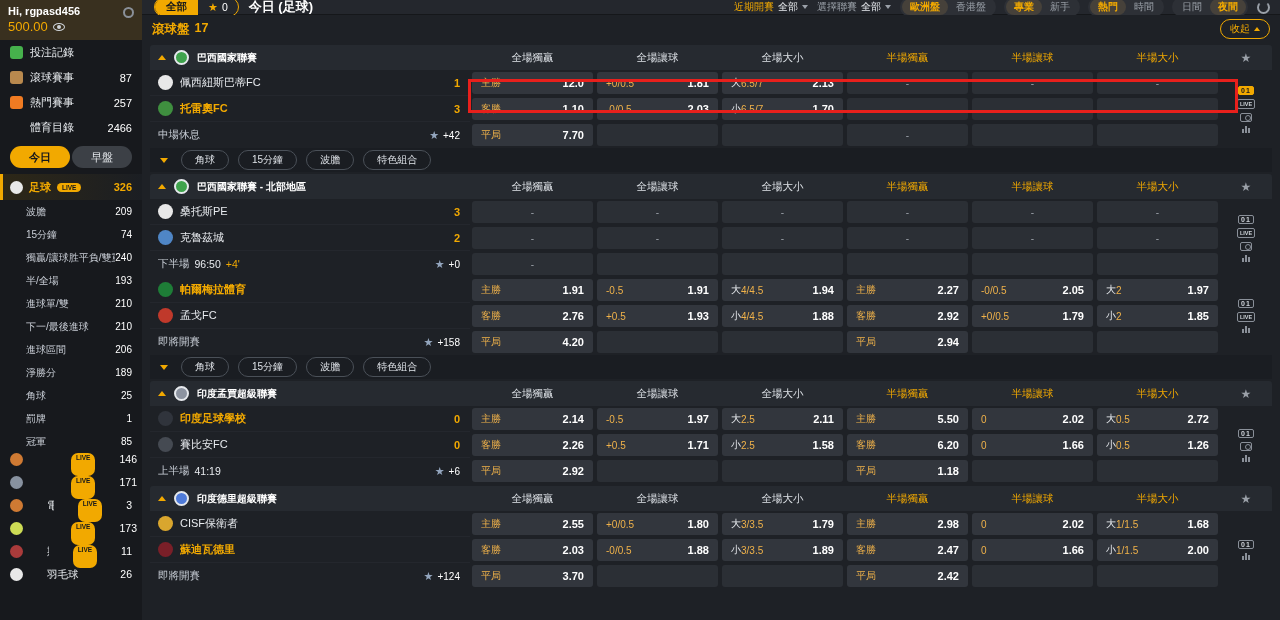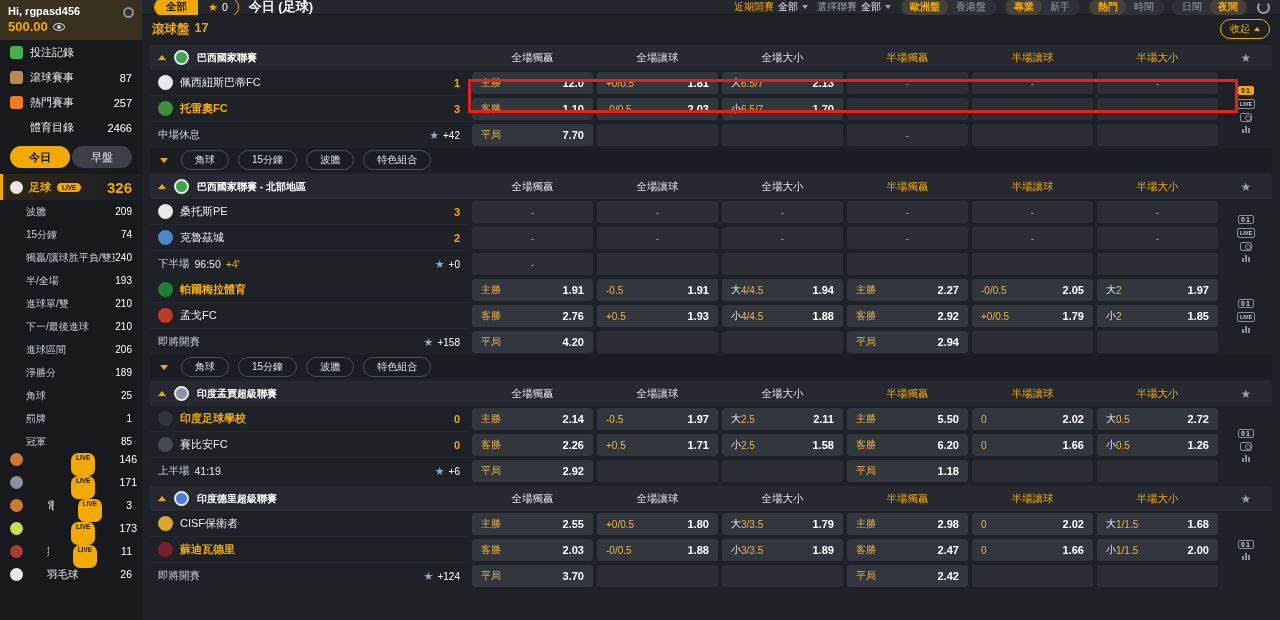--- a/index.html
+++ b/index.html
@@ -4,35 +4,35 @@
 <style>
   html,body{margin:0;padding:0;background:#101114;}
   #screen{position:relative;width:1280px;height:620px;overflow:hidden;
     font-family:"Liberation Sans",sans-serif;background:#1e2126;color:#dfe3e8;display:flex;}
   *{box-sizing:border-box;}
 
   
   .sidebar{width:142px;flex-shrink:0;background:#17191d;display:flex;flex-direction:column;overflow:hidden;}
   .user-block{background:#39301f;padding:5px 8px 6px;position:relative;flex-shrink:0;}
   .hi{color:#fff;font-size:11px;font-weight:bold;}
-  .balance{color:#f2a900;font-size:13px;font-weight:bold;display:flex;align-items:center;gap:5px;margin-top:2px;}
+  .balance{color:#f2a900;font-size:13px;font-weight:normal;display:flex;align-items:center;gap:5px;margin-top:2px;}
   .eye{width:12px;height:8px;border:1px solid #cfd4da;border-radius:50%;position:relative;display:inline-block;}
   .eye::after{content:"";position:absolute;left:3px;top:1px;width:4px;height:4px;border-radius:50%;background:#cfd4da;}
   .circ{position:absolute;right:8px;top:7px;width:11px;height:11px;border:2px solid #8a9099;border-radius:50%;}
   .nav-item{height:25px;display:flex;align-items:center;gap:7px;padding:0 10px;font-size:11px;color:#e6e9ed;flex-shrink:0;}
   .icon-sq{width:13px;height:13px;border-radius:3px;flex-shrink:0;}
   .nav-count{margin-left:auto;font-size:11px;color:#fff;}
   .btns-row{display:flex;gap:2px;padding:6px 10px;flex-shrink:0;}
   .btn{flex:1;height:22px;border-radius:12px;font-size:11px;display:flex;align-items:center;justify-content:center;cursor:pointer;}
   .btn-today{background:#f2a900;color:#15171b;font-weight:bold;}
   .btn-early{background:#3c4046;color:#e6e9ed;}
   .football-row{height:26px;display:flex;align-items:center;gap:6px;padding:0 10px 0 7px;border-left:3px solid #f2a900;
     background:linear-gradient(90deg,#2d2717,#1b1e23);color:#f2a900;font-weight:bold;font-size:11px;flex-shrink:0;}
   .live-badge{background:#f2a900;color:#15171b;font-size:6.5px;font-weight:bold;padding:1px 5px;border-radius:7px;flex-shrink:0;}
-  .fb-count{margin-left:auto;color:#f2a900;font-size:15px;}
+  .fb-count{margin-left:auto;color:#f2a900;font-size:11px;}
   .sub-item{height:23px;display:flex;align-items:center;padding:0 10px 0 26px;font-size:10px;color:#c9ced6;position:relative;flex-shrink:0;}
   .sub-item .lb{white-space:nowrap;overflow:hidden;max-width:92px;}
   .sub-item .ct{margin-left:auto;color:#fff;}
   .sub-item.active{color:#f2a900;}
   .sub-item.active .ct{color:#f2a900;}
   .sub-item.active::before{content:"";position:absolute;left:15px;top:10px;width:4px;height:4px;border-radius:50%;background:#f2a900;}
   .sport-row{height:23px;display:flex;gap:24px;padding:0 10px;font-size:10.5px;color:#e6e9ed;flex-shrink:0;}
   .icon-ci{width:13px;height:13px;border-radius:50%;flex-shrink:0;}
   .sport-row .ct{margin-left:auto;color:#fff;}
   .sport-row .lb{white-space:nowrap;overflow:hidden;}

